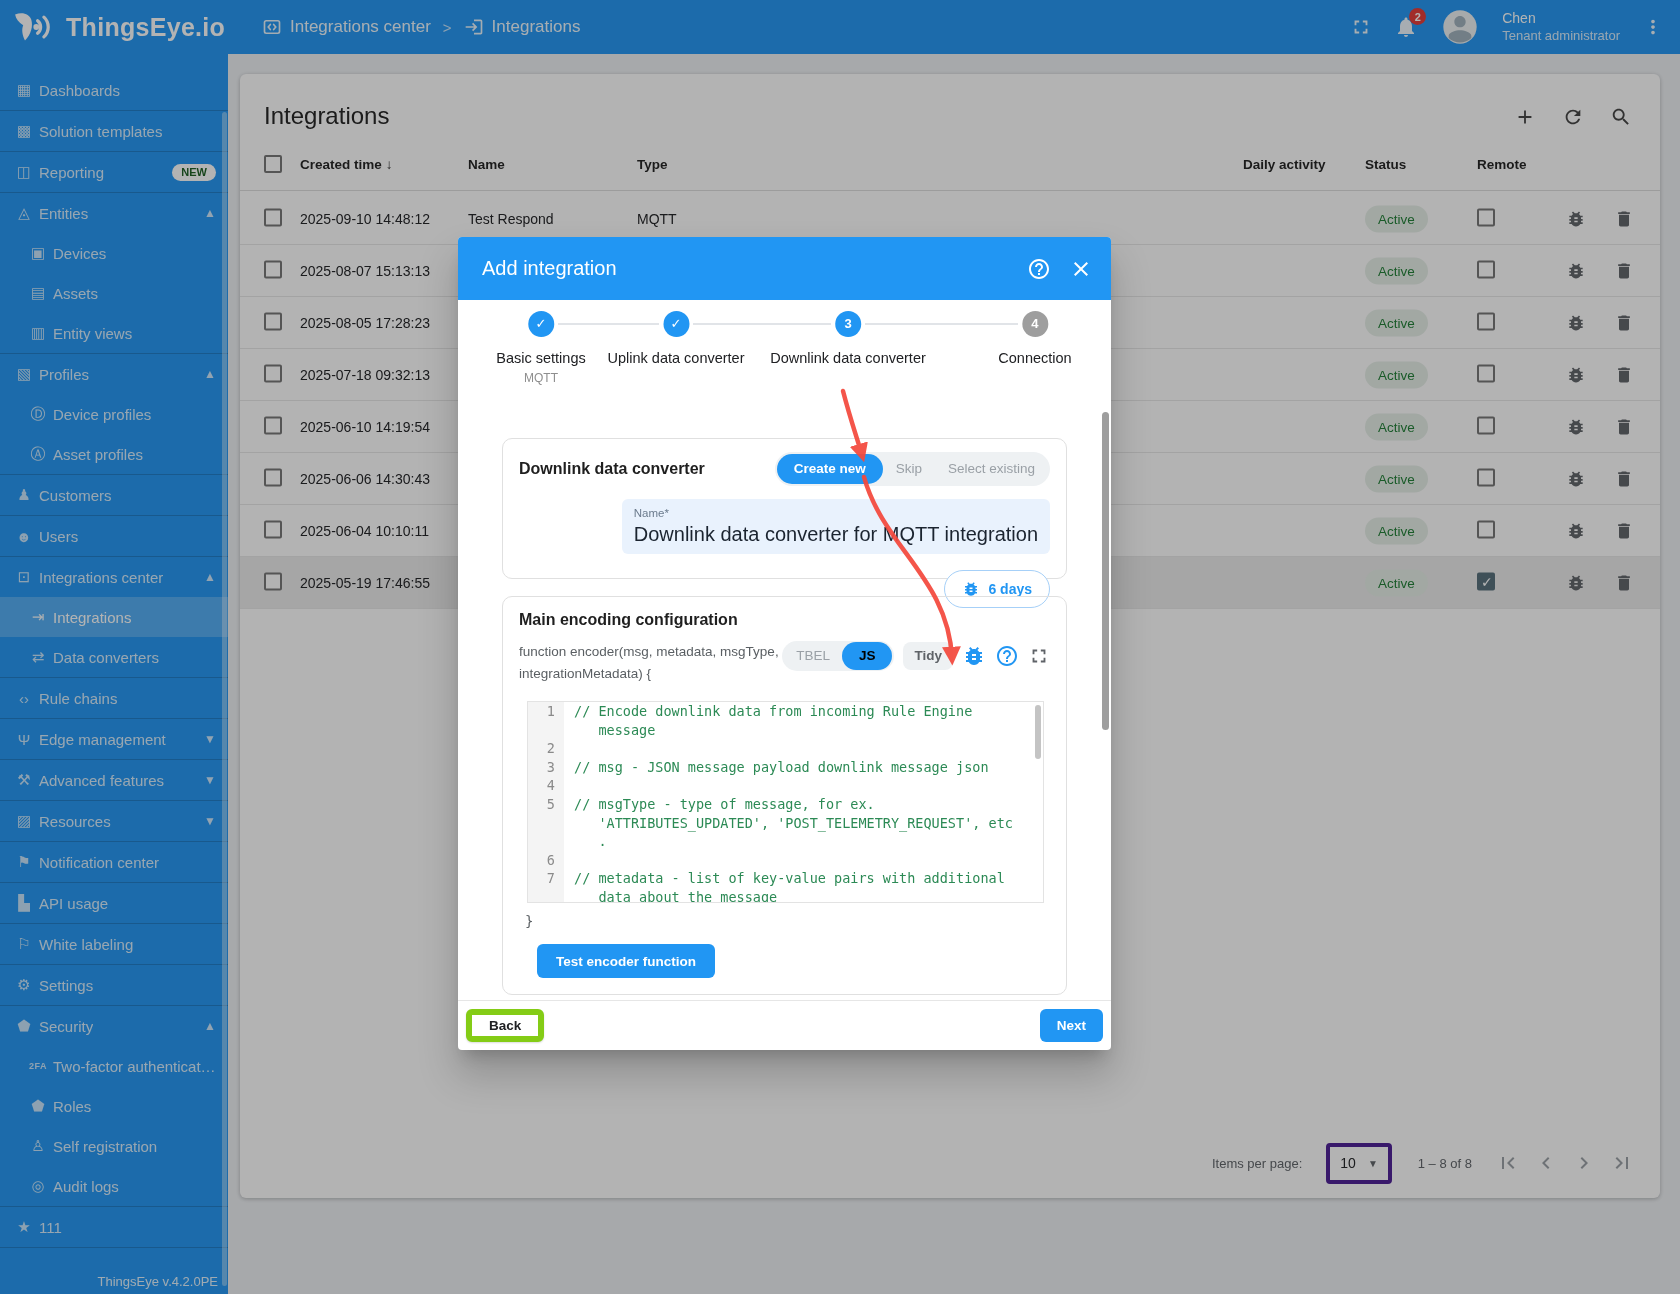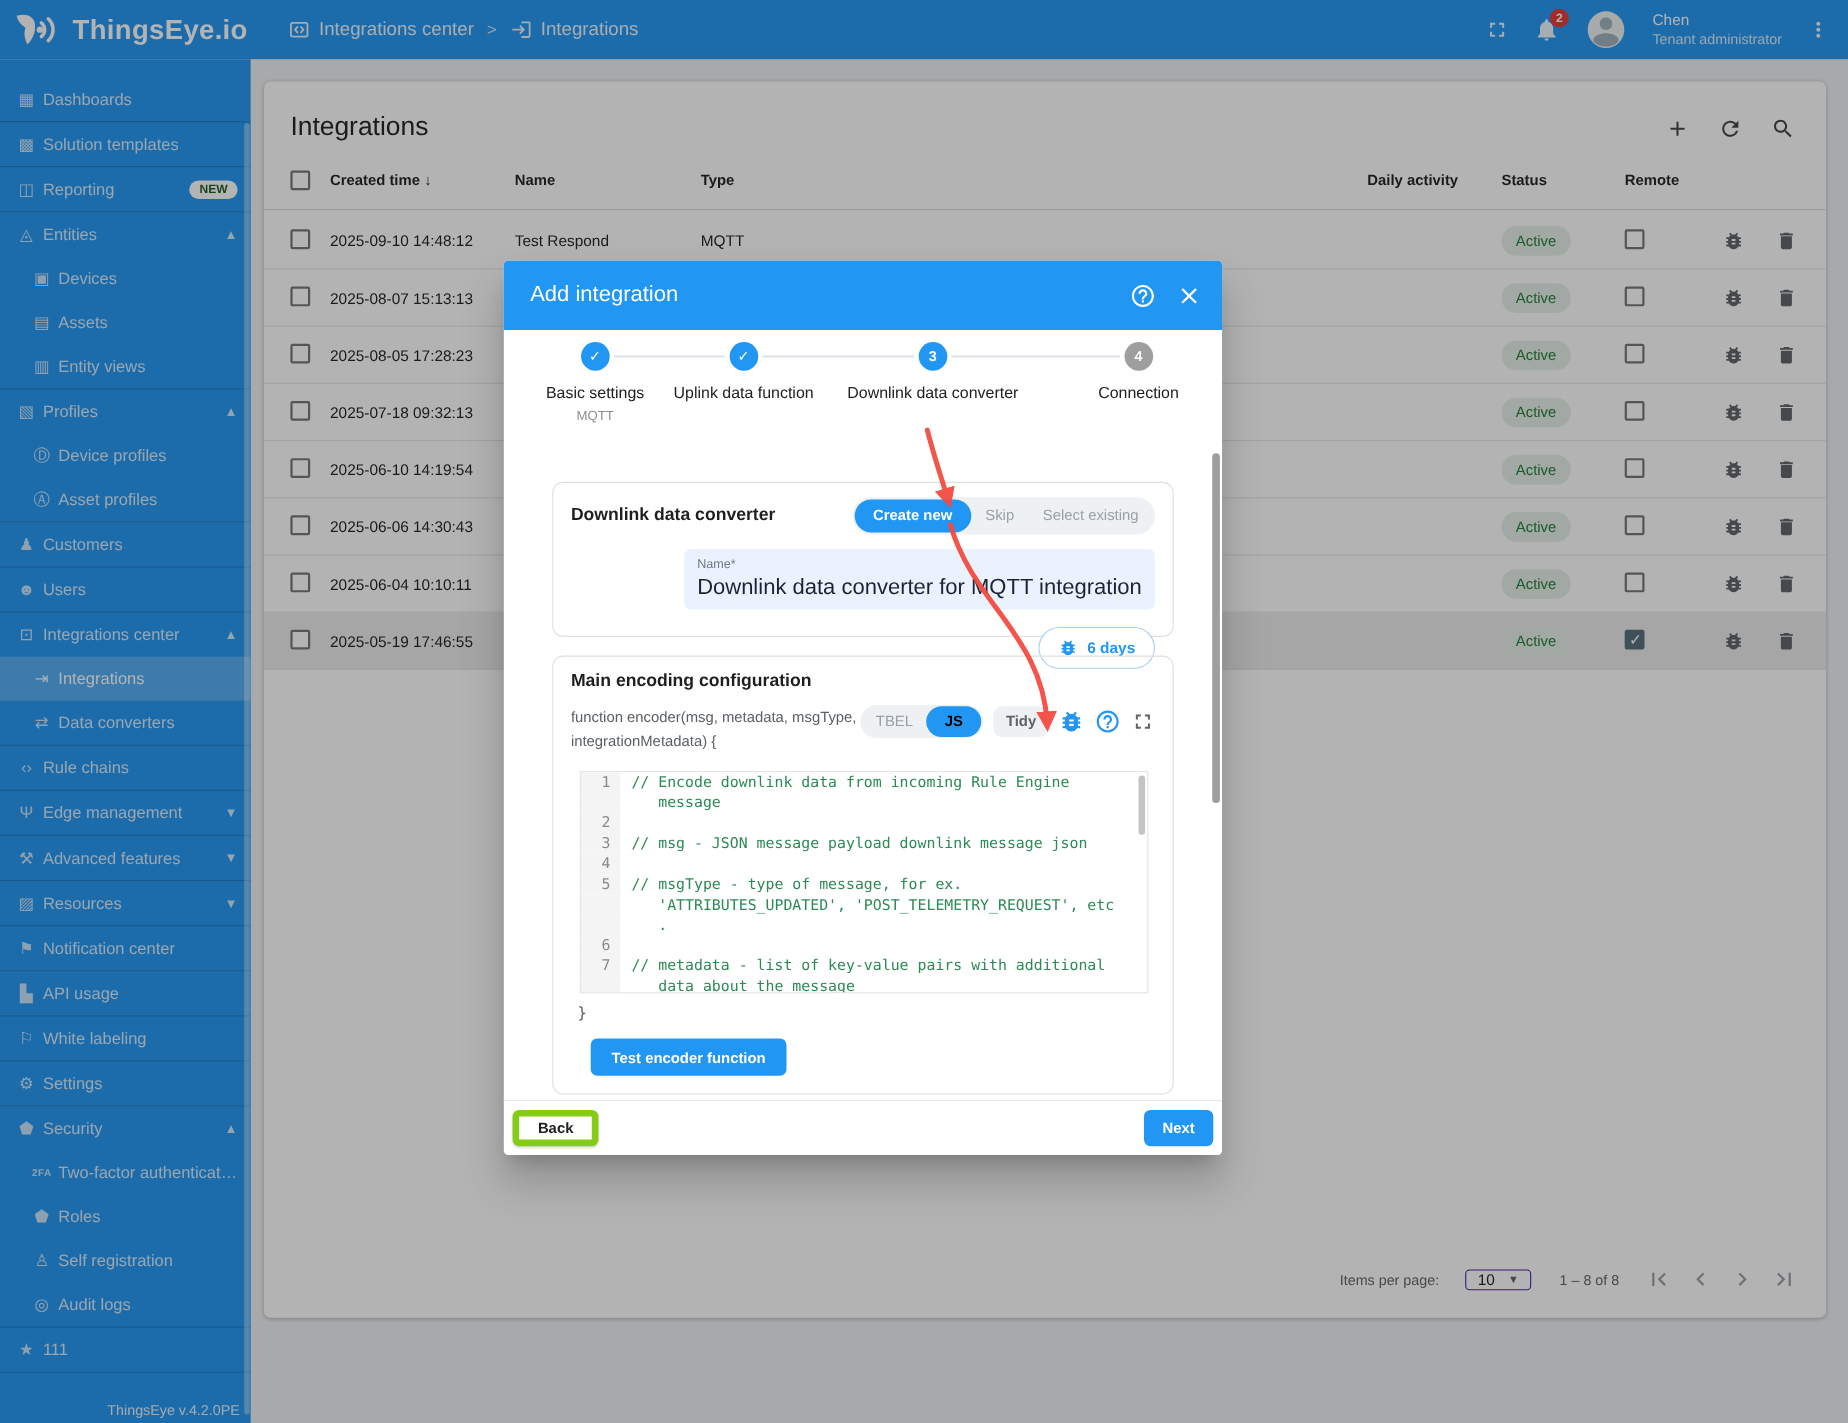--- a/index.html
+++ b/index.html
@@ -72,22 +72,22 @@
   .cb { display:inline-block; width:18px; height:18px; border:2px solid #757575; border-radius:2px; background:#fff; position:relative; }
   .cb.checked { background:#546e7a; border-color:#546e7a; }
   .cb.checked::after { content:"✓"; position:absolute; left:2px; top:-1px; color:#fff; font-size:14px; font-weight:700; }
   .spark { width:68px; height:2px; background:#4d4d4d; }
   .chip { display:inline-block; height:27px; line-height:27px; padding:0 13px; border-radius:14px;
     background:var(--status-bg); color:var(--status-text); font-size:13.5px; font-weight:500; }
   .icon-btn svg { width:20px; height:20px; fill:#5f6368; }
 
   .paginator { position:absolute; left:0; right:0; bottom:0; height:70px; display:flex; align-items:center;
     justify-content:flex-end; gap:24px; padding-right:26px; color:#5f6368; font-size:13px; }
-  .pp-select { display:flex; align-items:center; gap:12px; border:1px solid #4c1d95; border-radius:4px;
-    height:19px; padding:0 10px; color:#202124; font-size:14px; }
+  .pp-select { display:flex; align-items:center; gap:12px; border:4px solid #4c1d95; border-radius:4px;
+    height:41px; padding:0 10px; color:#202124; font-size:14px; }
   .pp-caret { font-size:10px; color:#5f6368; }
   .pg-range { color:#5f6368; font-size:13px; margin-left:2px; }
   .pg-nav { display:flex; align-items:center; gap:14px; }
   .pg-nav svg { width:24px; height:24px; fill:#9aa0a6; }
 
   
   .backdrop { position:absolute; inset:0; background:rgba(18,18,18,.32); z-index:5; }
   .dialog { position:absolute; left:458px; top:237px; width:653px; height:813px; background:#fff;
     border-radius:4px; z-index:6; box-shadow:0 11px 15px -7px rgba(0,0,0,.2), 0 24px 38px 3px rgba(0,0,0,.18); }
   .dlg-header { height:63px; background:var(--primary); border-radius:4px 4px 0 0; display:flex;
@@ -610,21 +610,21 @@
       <div class="connector" style="left: 60px; width: 101px;"></div>
       <div class="connector" style="left: 195px; width: 138px;"></div>
       <div class="connector" style="left: 367px; width: 153px;"></div>
       <div class="step done" style="left: 43px;">
         <div class="circ">✓</div>
         <div class="slabel">Basic settings</div>
         <div class="ssub">MQTT</div>
       </div>
       <div class="step done" style="left: 178px;">
         <div class="circ">✓</div>
-        <div class="slabel">Uplink data function</div>
+        <div class="slabel">Uplink data converter</div>
       </div>
       <div class="step active" style="left: 350px;">
         <div class="circ">3</div>
         <div class="slabel">Downlink data converter</div>
       </div>
       <div class="step future" style="left: 537px;">
         <div class="circ">4</div>
         <div class="slabel">Connection</div>
       </div>
     </div>

